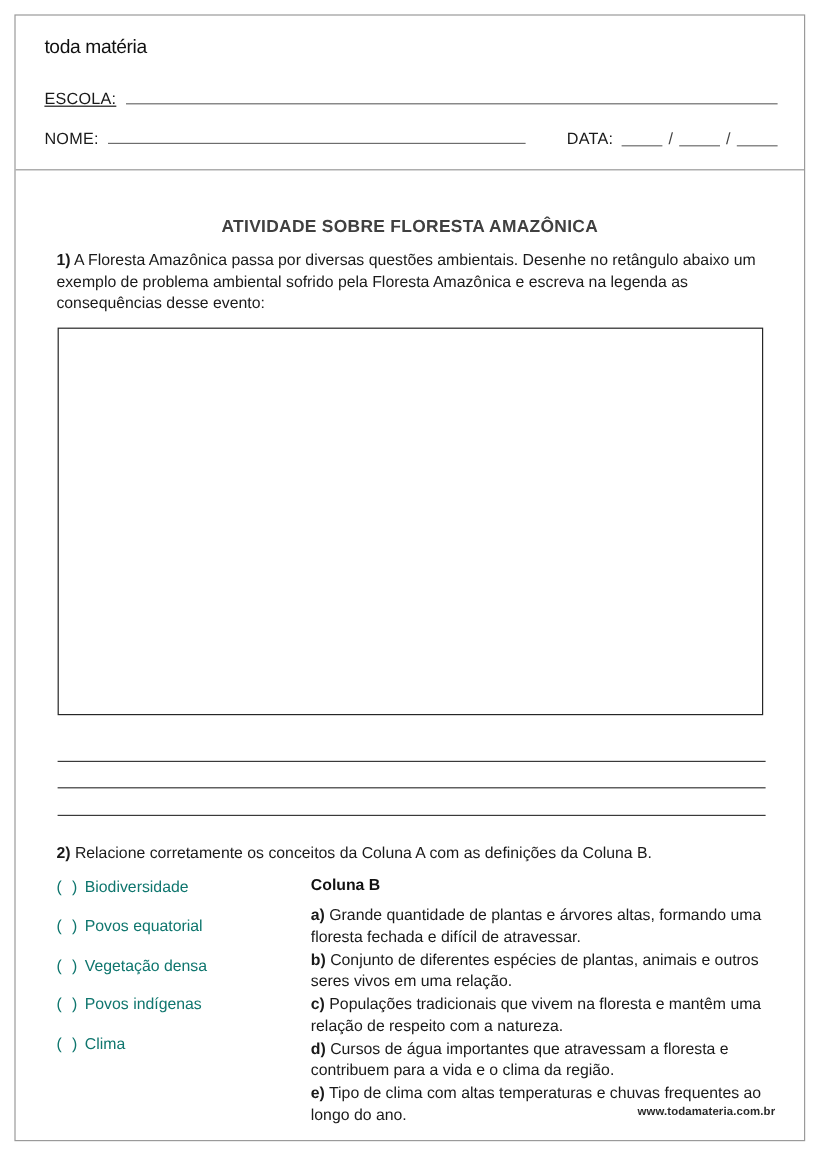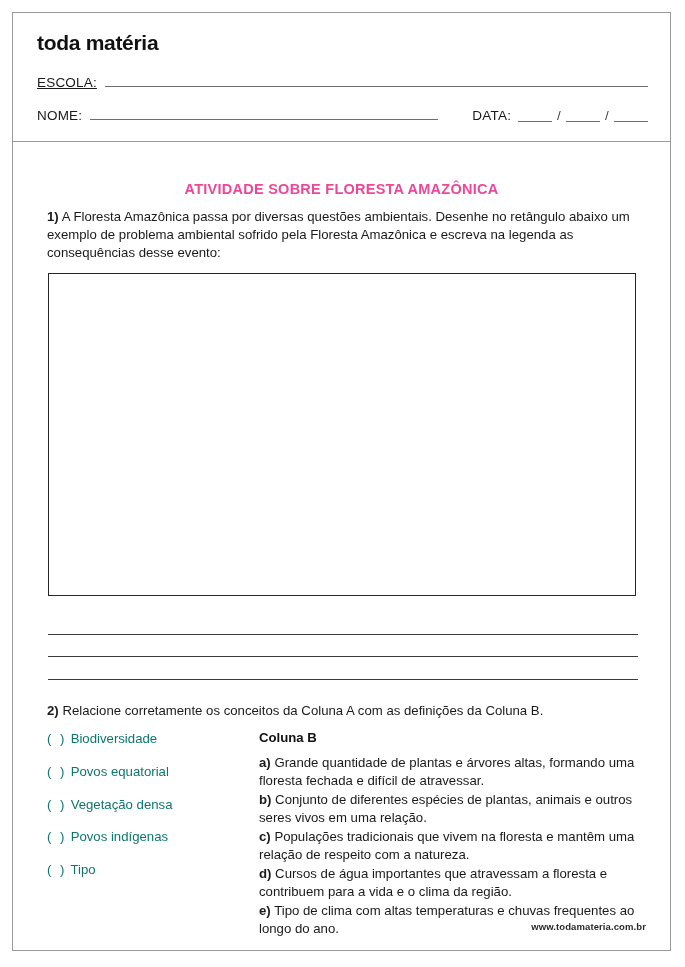--- a/index.html
+++ b/index.html
@@ -36,22 +36,22 @@
     right: 0;
     height: 129px;
     border-bottom: 1px solid #9a9a9a;
     box-sizing: border-box;
   }
 
   .logo {
     position: absolute;
     left: 24px;
     top: 18px;
-    font-size: 21px;
-    font-weight: bold;
+    font-size: 16px;
+    font-weight: normal;
     letter-spacing: -0.3px;
     color: #111111;
     white-space: nowrap;
   }
 
   .field-row {
     position: absolute;
     left: 24px;
     display: flex;
     align-items: baseline;
@@ -103,21 +103,21 @@
 
   .title {
     position: absolute;
     left: 0;
     right: 0;
     top: 39px;
     text-align: center;
     font-size: 14.5px;
     font-weight: bold;
     letter-spacing: 0.25px;
-    color: #ec4899;
+    color: #404040;
   }
 
   .q1 {
     position: absolute;
     left: 34px;
     right: 22px;
     top: 66px;
     font-size: 13.2px;
     line-height: 1.38;
     color: #1a1a1a;
@@ -266,21 +266,21 @@
         <div class="match-item">
           <span class="paren">(    )</span>
           <span>Vegetação densa</span>
         </div>
         <div class="match-item">
           <span class="paren">(    )</span>
           <span>Povos indígenas</span>
         </div>
         <div class="match-item">
           <span class="paren">(    )</span>
-          <span>Tipo</span>
+          <span>Clima</span>
         </div>
       </div>
 
       <div class="col-b">
         <div class="col-head">Coluna B</div>
 
         <div class="def-item">
           <span class="def-letter">a)</span><span> Grande quantidade de plantas e árvores altas, formando uma floresta fechada e difícil de atravessar.</span>
         </div>
         <div class="def-item">

